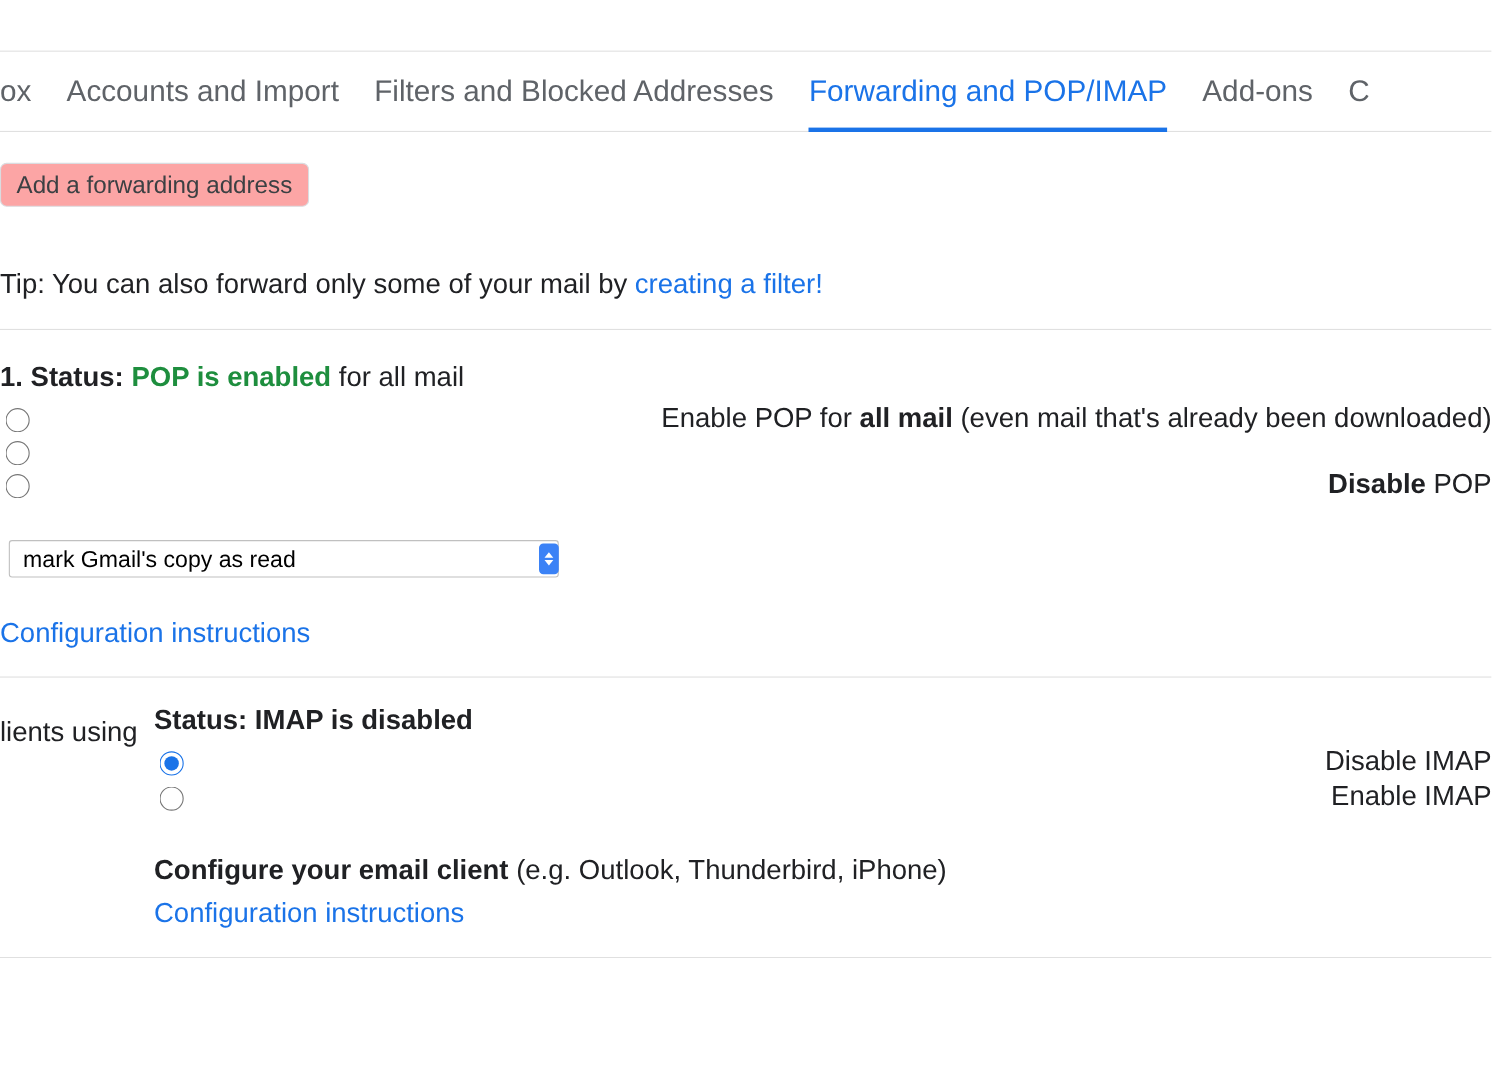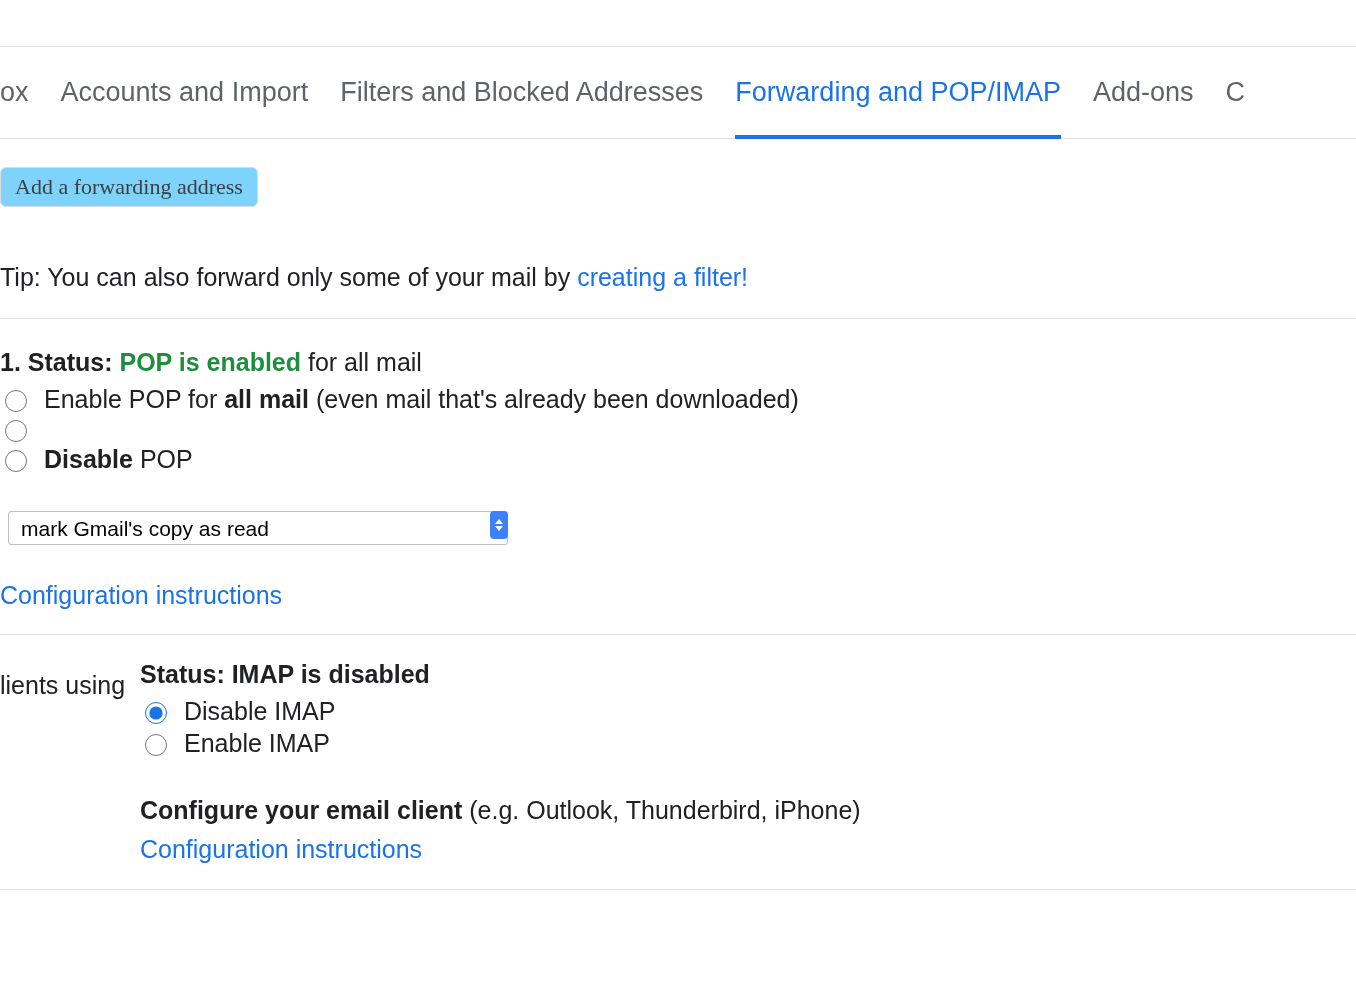--- a/index.html
+++ b/index.html
@@ -16,21 +16,21 @@
   }
   .top-gap {
     height: 46px;
   }
   .tabbar {
     display: flex;
     align-items: flex-end;
     border-top: 1px solid #e0e0e0;
     border-bottom: 1px solid #e0e0e0;
     padding: 0 0 0 0;
-    height: 93px;
+    height: 74px;
     font-size: 27px;
     color: #5f6368;
   }
   .tab {
     display: flex;
     align-items: center;
     height: 100%;
     padding: 0 16px;
     white-space: nowrap;
     cursor: pointer;
@@ -61,26 +61,25 @@
     padding: 24px 0 22px 0;
   }
   .section.forwarding { padding-top: 28px; padding-bottom: 26px; }
   .section.pop { padding-top: 24px; padding-bottom: 20px; }
   .section.imap { padding-top: 20px; padding-bottom: 20px; }
 
   .add-btn {
     display: inline-block;
     font-size: 22px;
     color: #3c4043;
-    background: #7dd3fc;
+    background: #fca5a5;
     border: 1px solid #dadce0;
     border-radius: 6px;
     padding: 6px 14px;
     cursor: pointer;
-    font-family: Liberation Serif, serif;
   }
   .tip {
     margin-top: 56px;
     font-size: 25px;
     color: #202124;
   }
   .link {
     color: #1a73e8;
     cursor: pointer;
   }
@@ -91,31 +90,32 @@
   .bold { font-weight: 700; }
 
   .row { line-height: 1.55; }
   .row.status-line { font-weight: 700; }
 
   .radio-row {
     display: flex;
     align-items: center;
     gap: 14px;
     margin: 3px 0;
+    justify-content: space-between;
   }
   .radio {
     width: 22px;
     height: 22px;
     flex-shrink: 0;
     accent-color: #1a73e8;
   }
 
   .select-wrap {
     display: inline-flex;
-    align-items: flex-start;
+    align-items: center;
     vertical-align: middle;
     margin-left: 8px;
   }
   select.pop-action {
     font-size: 21px;
     height: 34px;
     padding: 2px 8px;
     border: 1px solid #c0c0c0;
     border-radius: 3px;
     background: #fff;

